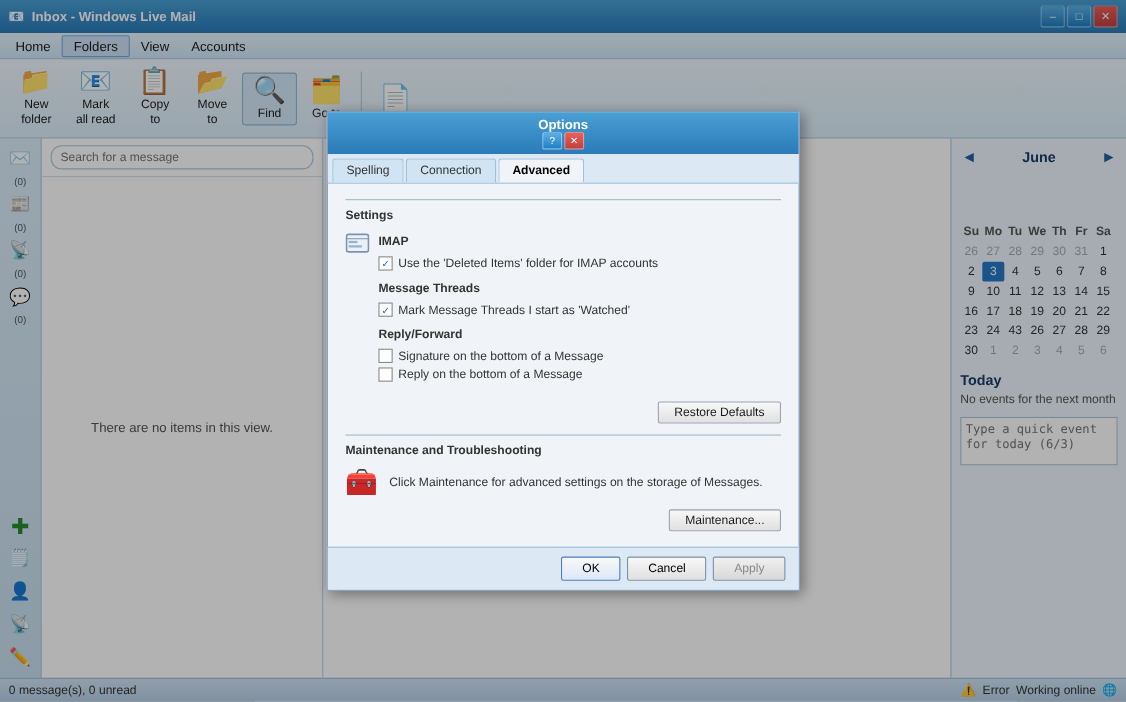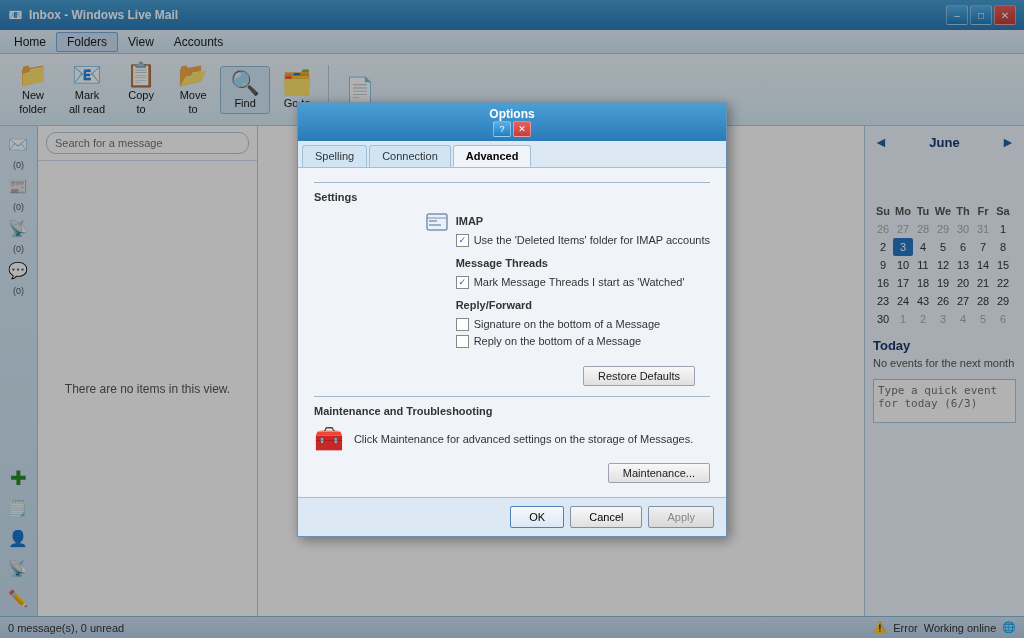--- a/index.html
+++ b/index.html
@@ -25,21 +25,21 @@
     .toolbar-divider { width: 1px; height: 50px; background: #b0ccde; margin: 0 4px; }
 
     
     .main-layout { display: flex; height: calc(638px - 30px - 24px - 72px - 22px); }
 
     
     .left-sidebar { width: 38px; background: linear-gradient(to bottom, #dceefa, #c8dff0); border-right: 1px solid #a8c8e0; display: flex; flex-direction: column; align-items: center; padding: 4px 0; gap: 2px; }
     .sidebar-icon { width: 28px; height: 28px; display: flex; align-items: center; justify-content: center; cursor: pointer; border-radius: 3px; font-size: 16px; position: relative; }
 
     
-    .folder-panel { width: 220px; background: white; border-right: 1px solid #b0ccde; display: flex; flex-direction: column; }
+    .folder-panel { width: 256px; background: white; border-right: 1px solid #b0ccde; display: flex; flex-direction: column; }
     .search-bar { padding: 6px 8px; border-bottom: 1px solid #d0e0f0; }
     .search-input { width: 100%; height: 22px; border: 1px solid #b0c8d8; border-radius: 10px; padding: 2px 8px; font-size: 11px; color: #888; background: white; }
     .folder-empty { flex: 1; display: flex; align-items: center; justify-content: center; color: #555; font-size: 12px; }
 
     
     .right-panel { width: 160px; background: #eef6fe; border-left: 1px solid #b0ccde; display: flex; flex-direction: column; padding: 8px; }
     .calendar-header { display: flex; align-items: center; justify-content: space-between; margin-bottom: 4px; }
     .cal-nav { cursor: pointer; color: #2060a0; font-size: 14px; width: 16px; text-align: center; }
     .cal-month { font-weight: bold; color: #1a3a6a; font-size: 13px; }
     .calendar-grid { font-size: 11px; }
@@ -68,28 +68,28 @@
 
     
     .tab-bar { background: #e0ecf8; border-bottom: 1px solid #a0c0da; padding: 4px 4px 0; display: flex; gap: 2px; }
     .tab { padding: 4px 12px; background: #d0e4f4; border: 1px solid #a0c0da; border-bottom: none; cursor: pointer; font-size: 11px; color: #333; border-radius: 3px 3px 0 0; }
     .tab.active { background: #f0f4f8; border-bottom: 1px solid #f0f4f8; color: #000; font-weight: bold; z-index: 1; }
 
     
     .modal-content { padding: 14px 16px; }
     .section-group { border-top: 1px solid #a0b8c8; padding-top: 8px; margin-bottom: 10px; }
     .section-title { font-size: 11px; font-weight: bold; color: #333; margin-bottom: 6px; }
-    .imap-row { display: flex; align-items: flex-start; gap: 8px; margin-bottom: 18px; justify-content: flex-end; }
+    .imap-row { display: flex; align-items: flex-start; gap: 8px; margin-bottom: 18px; }
     .imap-icon { font-size: 18px; color: #5080a0; margin-top: 2px; }
     .imap-options { display: flex; flex-direction: column; gap: 4px; }
     .checkbox-row { display: flex; align-items: center; gap: 5px; font-size: 11px; color: #333; }
     .cb { width: 13px; height: 13px; border: 1px solid #888; background: white; display: inline-flex; align-items: center; justify-content: center; font-size: 9px; cursor: pointer; }
     .cb.checked { color: #2060c0; }
     .subsection-title { font-size: 11px; font-weight: bold; color: #333; margin: 6px 0 3px 0; }
-    .restore-btn-row { display: flex; justify-content: flex-end; margin: 10px 15px; }
+    .restore-btn-row { display: flex; justify-content: flex-end; margin: 10px 0; }
     .dialog-btn { padding: 3px 14px; background: linear-gradient(to bottom, #f8f8f8, #e0e0e0); border: 1px solid #a0a0b0; font-size: 11px; cursor: pointer; border-radius: 2px; color: #1a1a1a; }
 
     
     .maint-section { border-top: 1px solid #a0b8c8; padding-top: 8px; }
     .maint-title { font-size: 11px; font-weight: bold; color: #333; margin-bottom: 8px; }
     .maint-row { display: flex; align-items: center; gap: 10px; margin-bottom: 10px; }
     .maint-icon { font-size: 24px; }
     .maint-text { font-size: 11px; color: #333; }
     .maint-btn-row { display: flex; justify-content: flex-end; }
 

